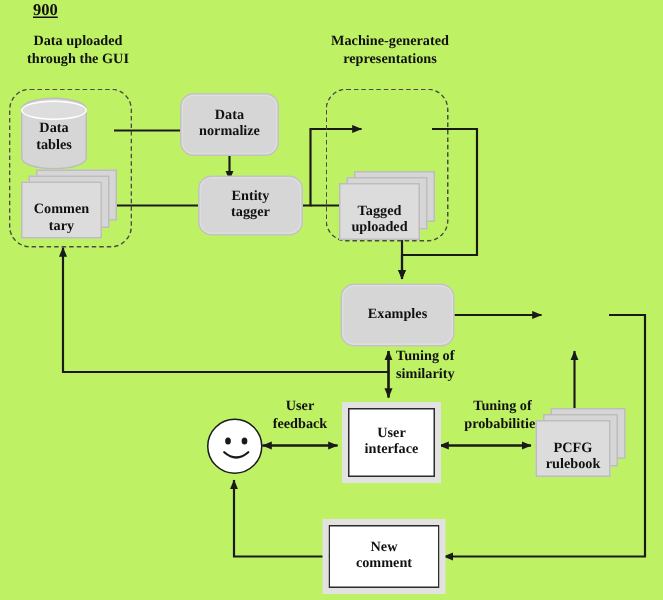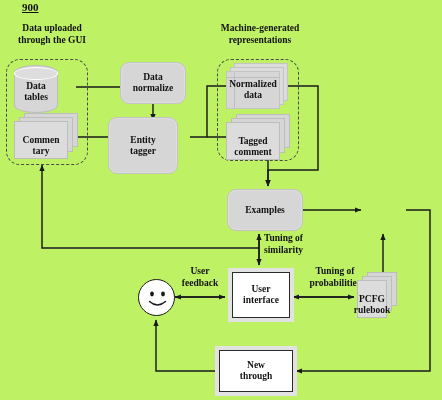--- a/index.html
+++ b/index.html
@@ -216,62 +216,55 @@
     <div class="sheet s3"></div>
     <div class="stxt">Commen
 tary</div>
   </div>
 
   <div class="node rbox" style="left:120px; top:62px; width:66px; height:42px;">
     <span>Data
 normalize</span>
   </div>
 
-  <div class="node rbox" style="left:108px; top:117px; width:70px; height:57px;">
+  <div class="node rbox" style="left:132px; top:117px; width:70px; height:40px;">
     <span>Entity
 tagger</span>
   </div>
 
-  <div class="node tblstack" style="left:226px; top:63px; width:62px; height:46px;">
-    <div class="sheet t1"></div>
-    <div class="sheet t2"></div>
-    <div class="sheet t3"></div>
-    <div class="stxt">Normalized
-data</div>
-  </div>
 
   <div class="node stack" style="left:226px; top:114px; width:64px; height:46px;">
     <div class="sheet s1"></div>
     <div class="sheet s2"></div>
     <div class="sheet s3"></div>
     <div class="stxt">Tagged
-comment</div>
+uploaded</div>
   </div>
 
   <div class="node rbox" style="left:227px; top:189px; width:76px; height:42px;">
     <span>Examples</span>
   </div>
 
 
   <div class="node uibox" style="left:232px; top:272px; width:58px; height:46px;">
     <span>User
 interface</span>
   </div>
 
-  <div class="node stack" style="left:357px; top:272px; width:40px; height:46px;">
+  <div class="node stack" style="left:357px; top:272px; width:60px; height:46px;">
     <div class="sheet s1"></div>
     <div class="sheet s2"></div>
     <div class="sheet s3"></div>
     <div class="stxt">PCFG
 rulebook</div>
   </div>
 
   <div class="node uibox" style="left:219px; top:350px; width:74px; height:42px;">
     <span>New
-through</span>
+comment</span>
   </div>
 
   <div class="smiley" style="left:138px; top:279px; width:37px; height:37px;">
     <svg viewBox="0 0 37 37" width="37" height="37">
       <ellipse cx="13" cy="14" rx="1.9" ry="2.4" fill="#1a1a1a"></ellipse>
       <ellipse cx="24" cy="14" rx="1.9" ry="2.4" fill="#1a1a1a"></ellipse>
       <path d="M10.5,21.5 Q18.5,28.5 26.5,21.5" stroke="#1a1a1a" stroke-width="1.5" fill="none" stroke-linecap="round"></path>
     </svg>
   </div>
 

